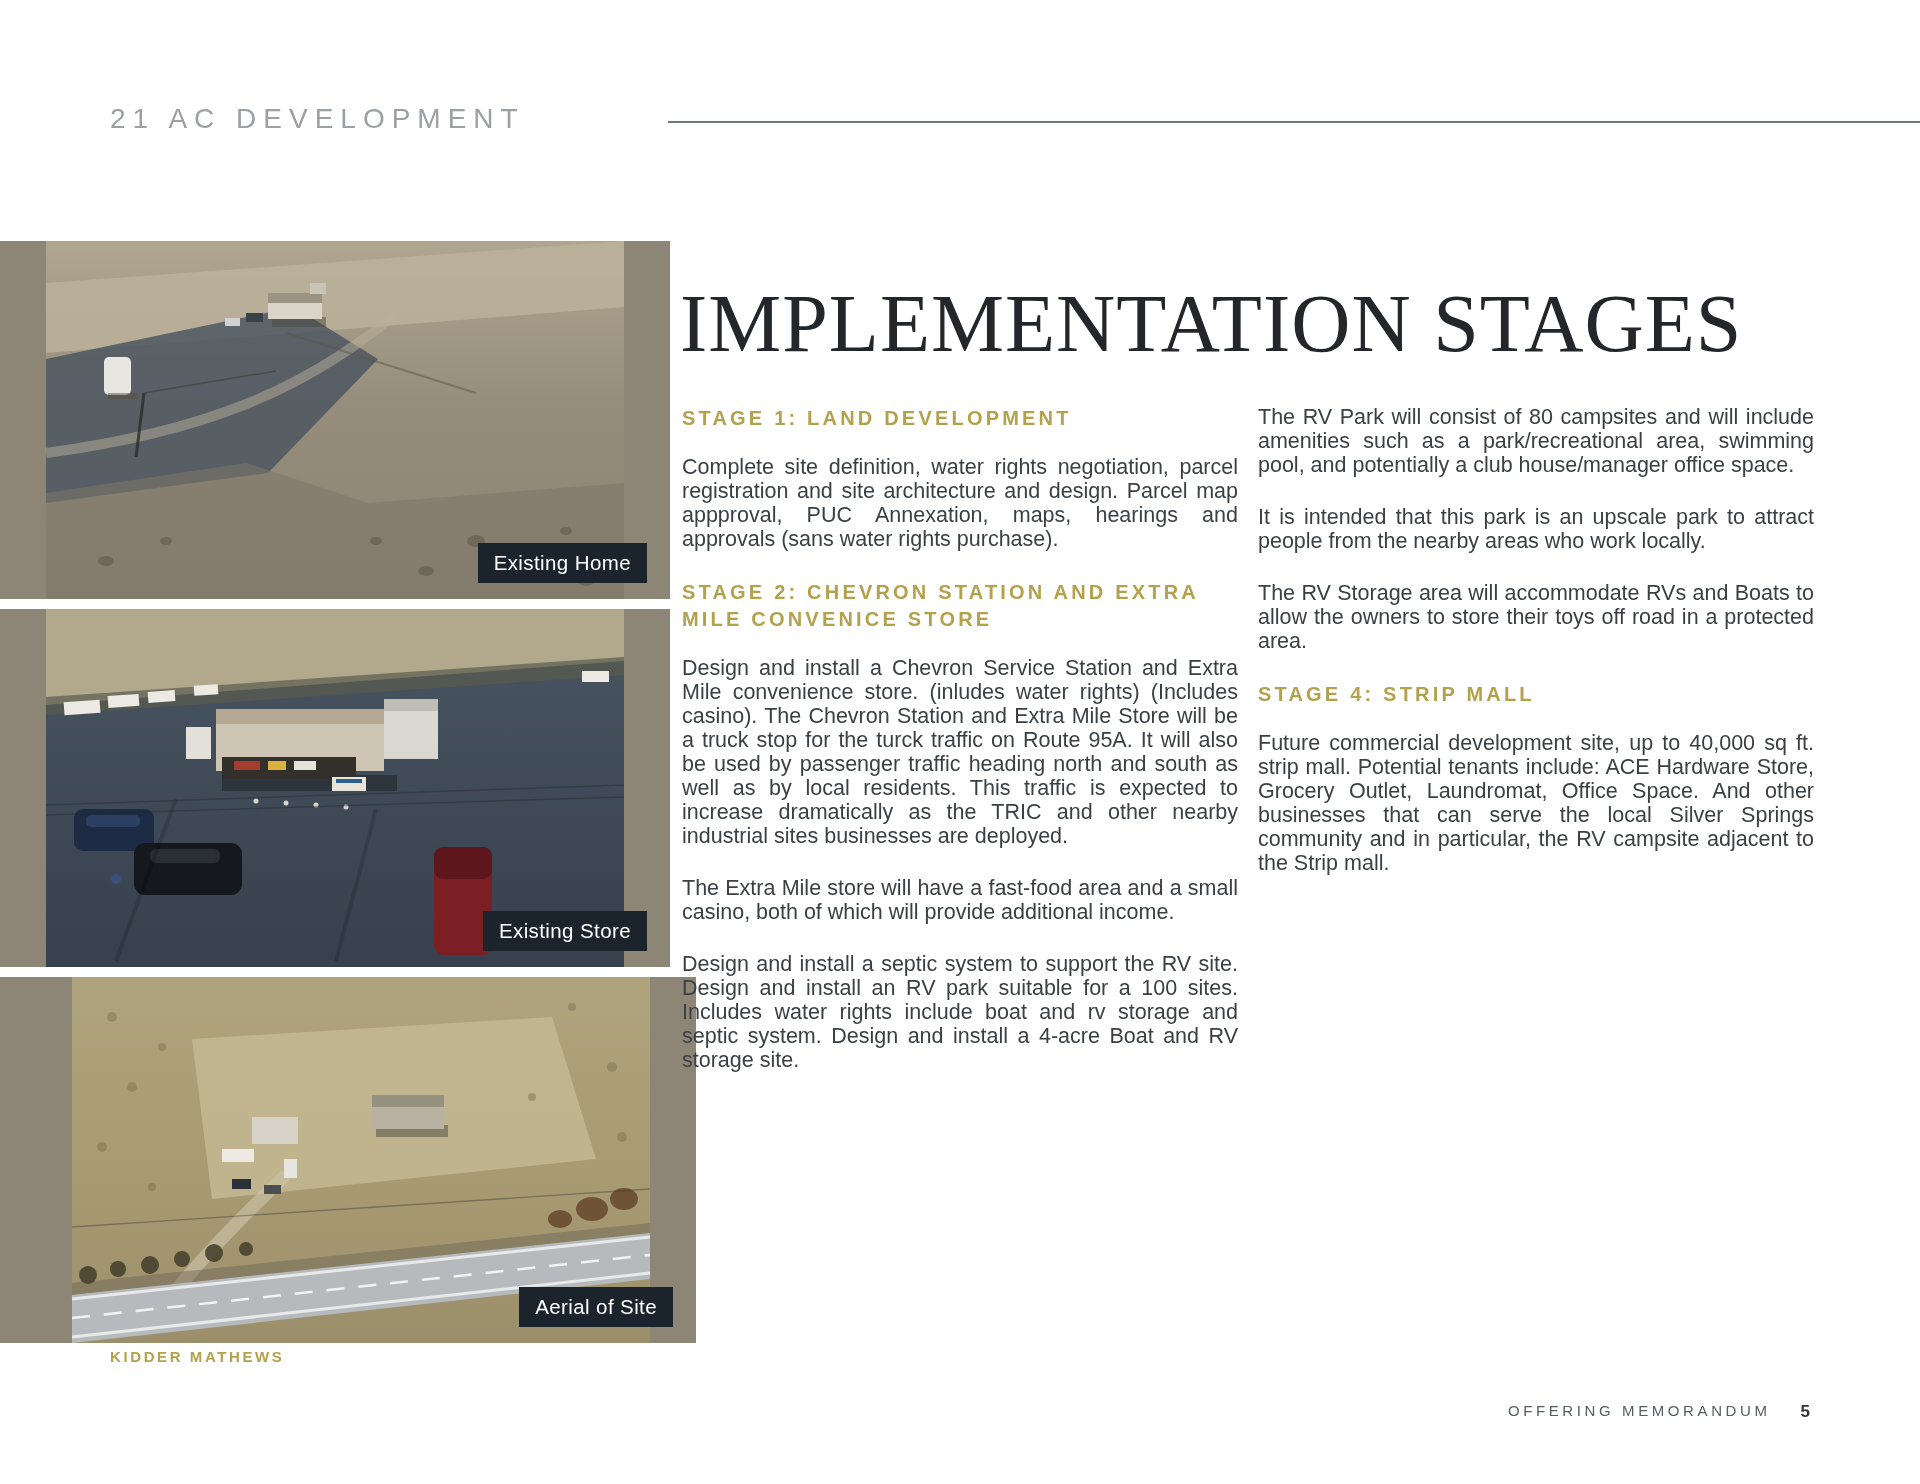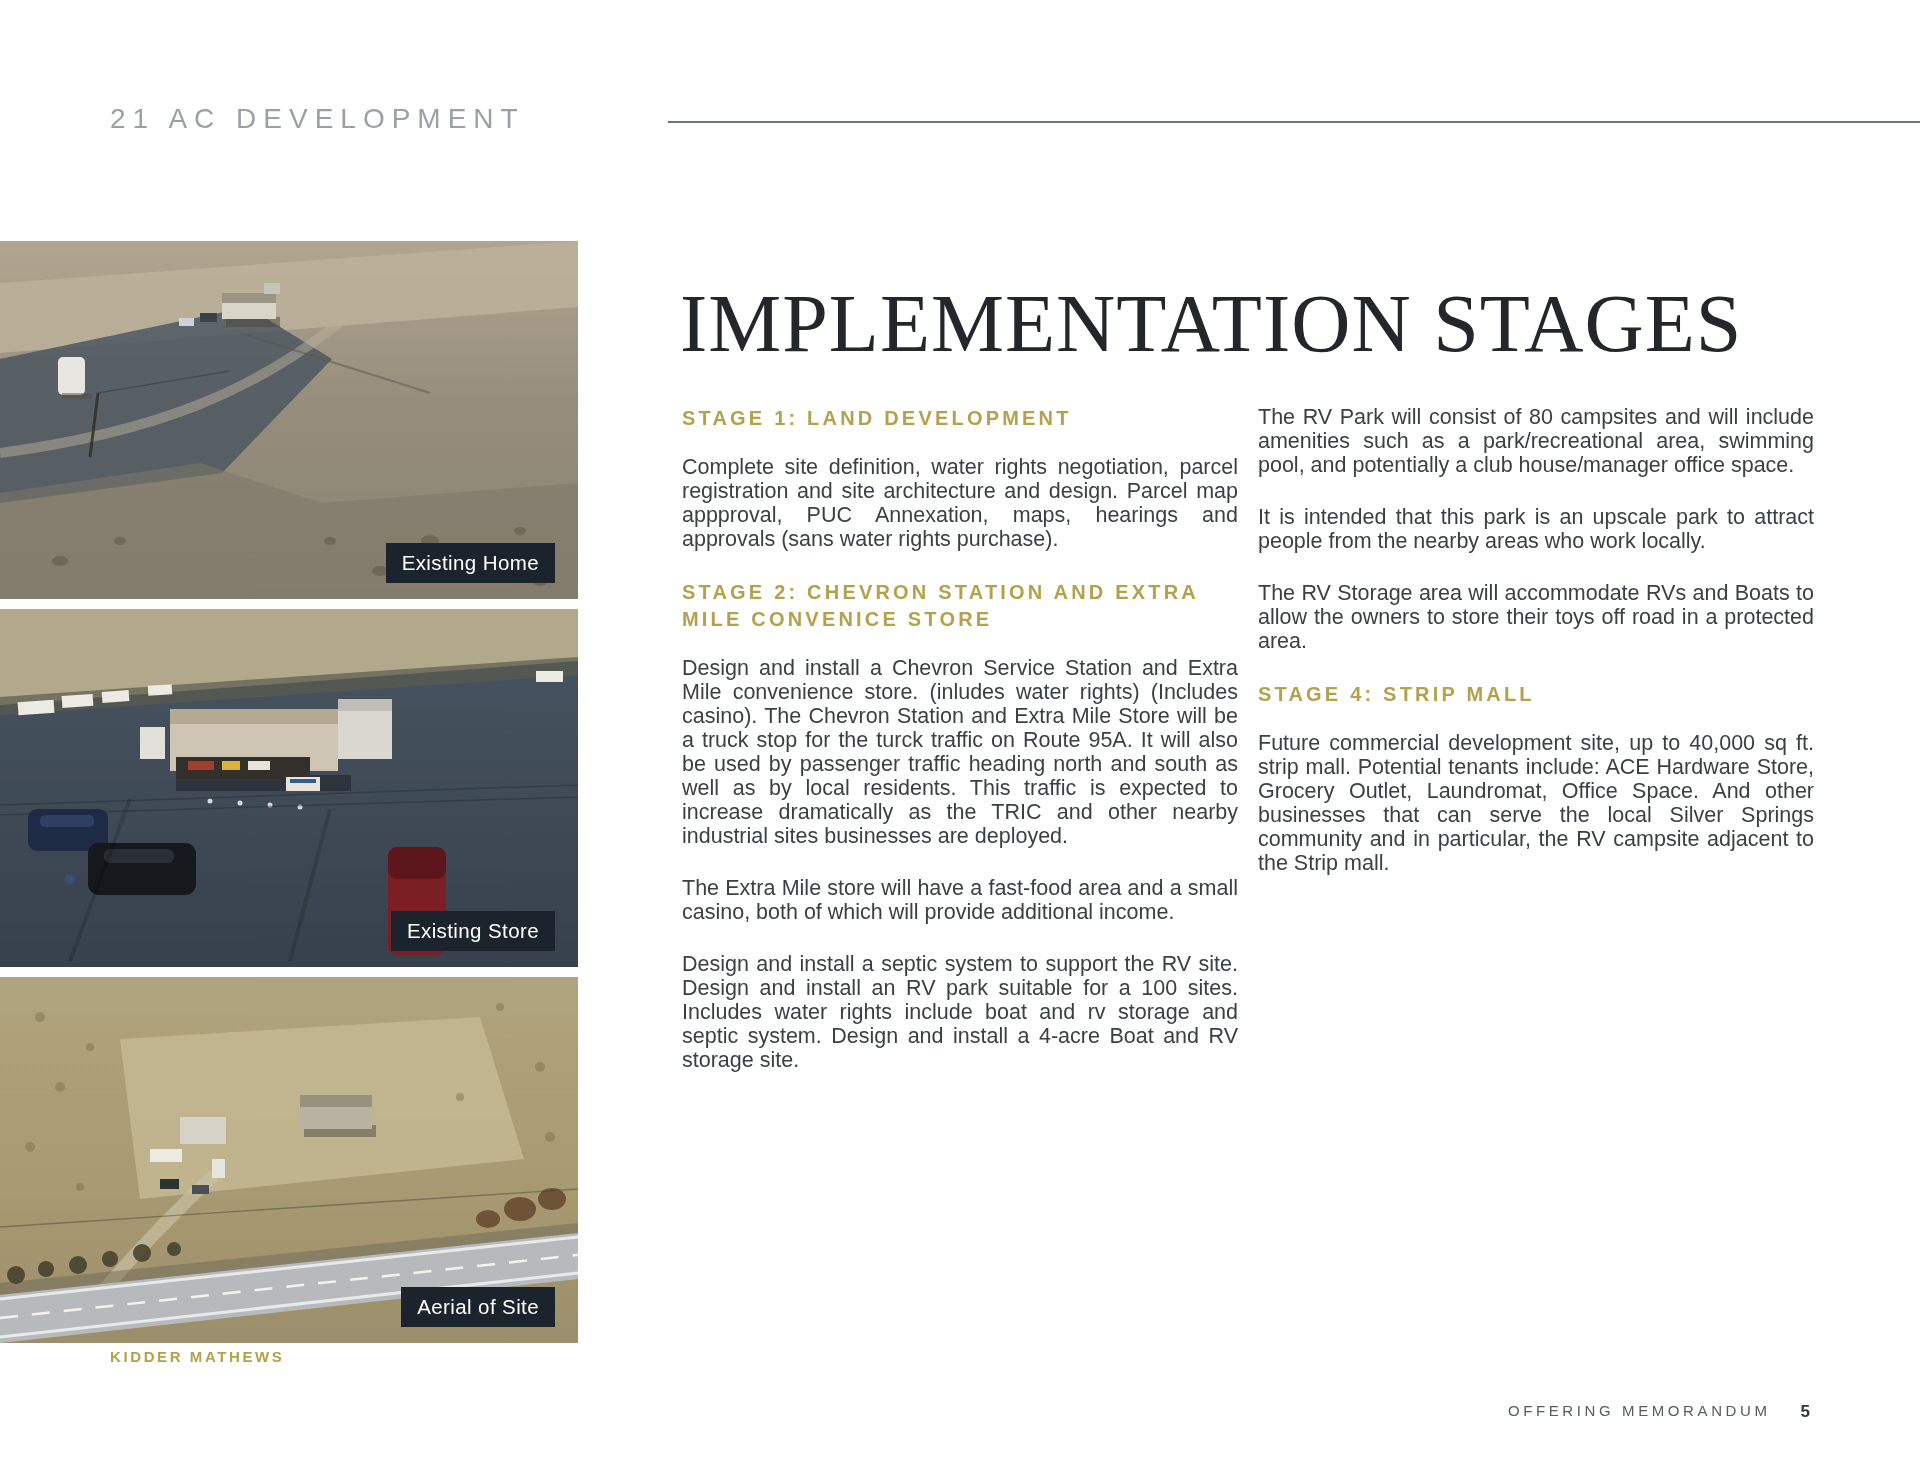--- a/index.html
+++ b/index.html
@@ -14,26 +14,26 @@
     font-size:28px; letter-spacing:7px; color:var(--eyebrow-gray,#9aa0a4);
     white-space:nowrap; font-weight:400;
   }
   .header-rule {
     position:absolute; left:668px; right:0; top:121px; height:2px;
     background:var(--rule-gray,#70767a);
   }
 
   
   .photo {
-    position:absolute; left:0; width:578px; overflow:hidden; background:#8d8676;
+    position:absolute; left:0; width:670px; overflow:hidden; background:#8d8676;
   }
   .photo svg { display:block; width:100%; height:100%; }
   #photo-1 { top:241px; height:358px; }
   #photo-2 { top:609px; height:358px; }
-  #photo-3 { top:977px; height:366px; }
+  #photo-3 { top:977px; height:366px;padding-left:26px; }
   .photo-caption {
     position:absolute; right:23px; bottom:16px;
     background:var(--caption-bg,#1b242d); color:#ffffff;
     font-size:20.5px; letter-spacing:.4px; padding:8px 16px; white-space:nowrap;
   }
 
   
   .page-title {
     position:absolute; left:680px; top:226px; line-height:1.05;
     font-family:"Liberation Serif","DejaVu Serif",serif;

